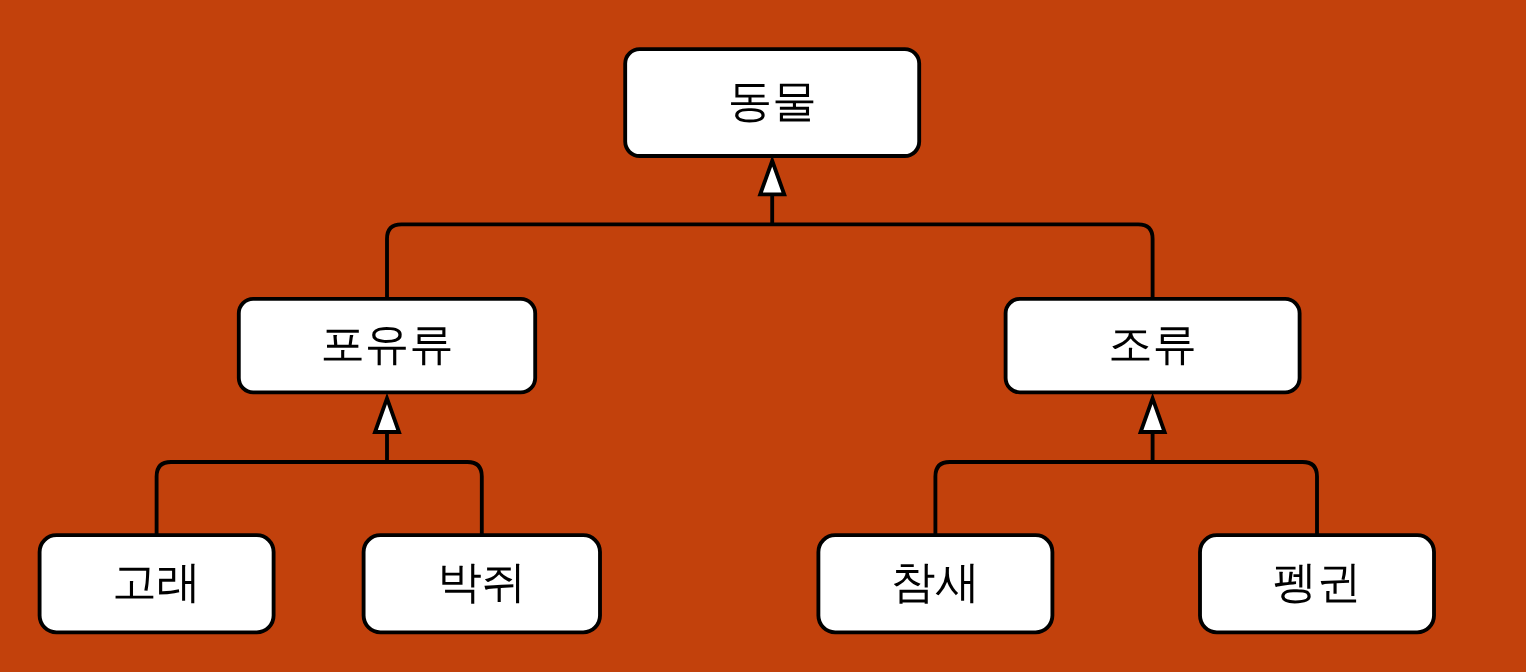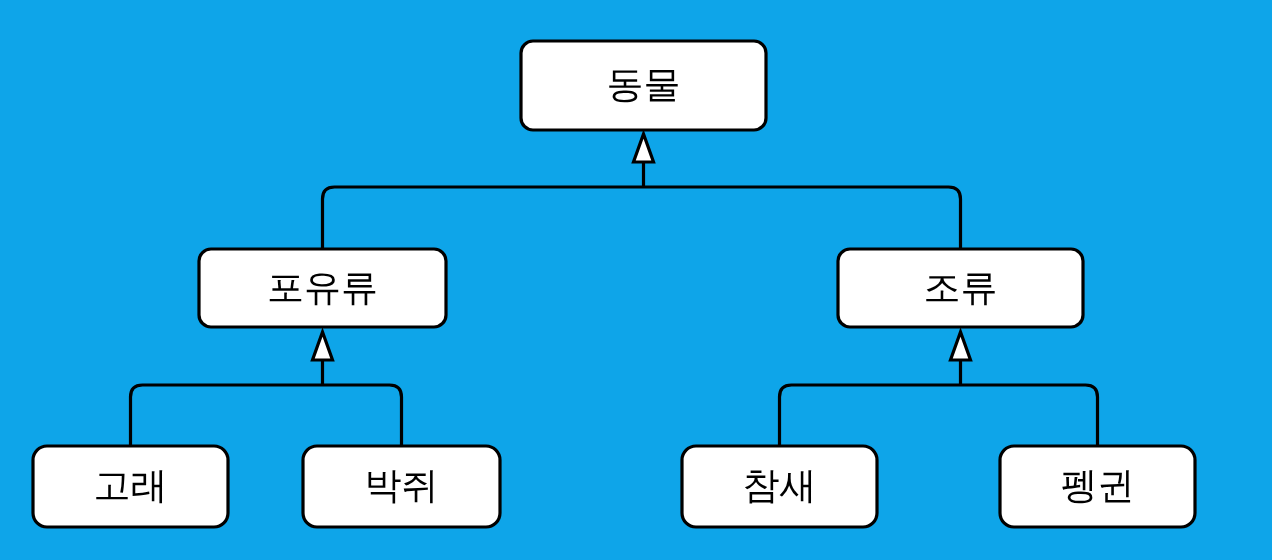--- a/index.html
+++ b/index.html
@@ -8,21 +8,21 @@
     padding: 0;
     background: #ffffff;
   }
   body {
     font-family: "DejaVu Sans", "Liberation Sans", sans-serif;
   }
   #diagram-canvas {
     position: relative;
     width: 1272px;
     height: 560px;
-    background: #0ea5e9;
+    background: #c2410c;
     overflow: hidden;
   }
   #diagram-svg {
     position: absolute;
     top: 0;
     left: 0;
     width: 1272px;
     height: 560px;
     display: block;
   }

